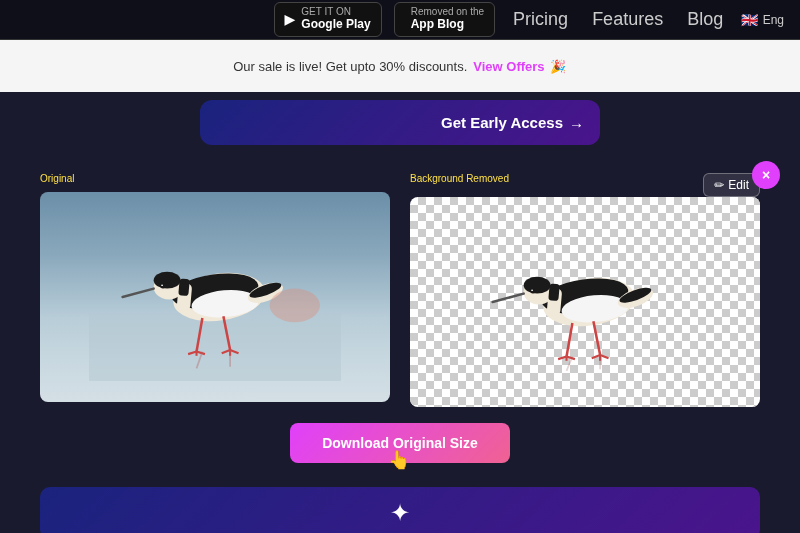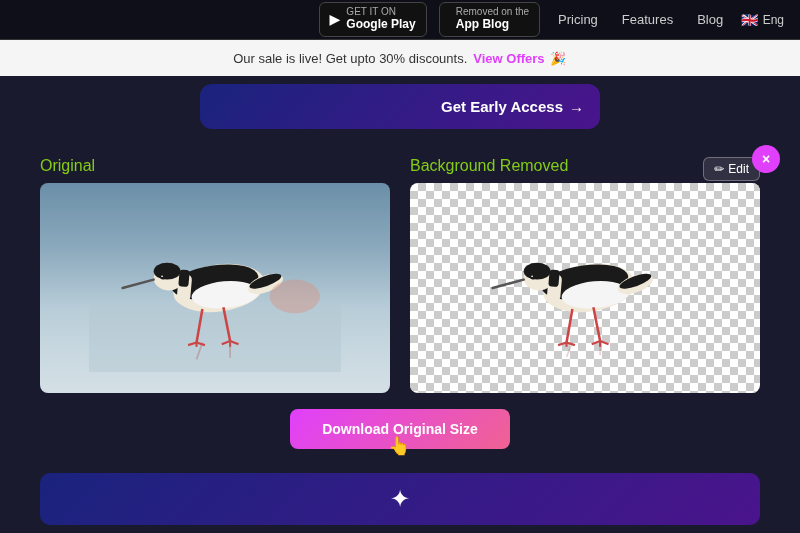--- a/index.html
+++ b/index.html
@@ -46,21 +46,21 @@
       line-height: 1;
     }
     .store-btn .store-text-main {
       font-size: 12px;
       font-weight: 600;
       display: block;
       line-height: 1.2;
     }
     .nav-link {
       color: #ccc;
-      font-size: 13px;
+      font-size: 18px;
       cursor: pointer;
       padding: 0 6px;
       text-decoration: none;
     }
     .lang-btn {
       display: flex;
       align-items: center;
       gap: 4px;
       color: #ccc;
       font-size: 12px;
@@ -70,21 +70,21 @@
       font-size: 14px;
     }
 
     
     .sale-banner {
       background: #f5f5f5;
       color: #333;
       text-align: center;
       padding: 8px 16px;
       font-size: 13px;
-      height: 36px;
+      height: 52px;
       display: flex;
       align-items: center;
       justify-content: center;
       gap: 6px;
     }
     .sale-link {
       color: #e040fb;
       font-weight: 600;
       cursor: pointer;
       text-decoration: none;
@@ -144,22 +144,22 @@
     .comparison-section {
       display: flex;
       gap: 20px;
       margin-top: 8px;
     }
 
     .image-panel {
       flex: 1;
     }
     .image-label {
-      font-size: 16px;
-      color: #84cc16;
+      font-size: 10px;
+      color: #fde047;
       margin-bottom: 8px;
       font-weight: 500;
     }
     .image-container {
       border-radius: 8px;
       overflow: hidden;
       height: 210px;
       background: #2a2a3e;
     }
 

